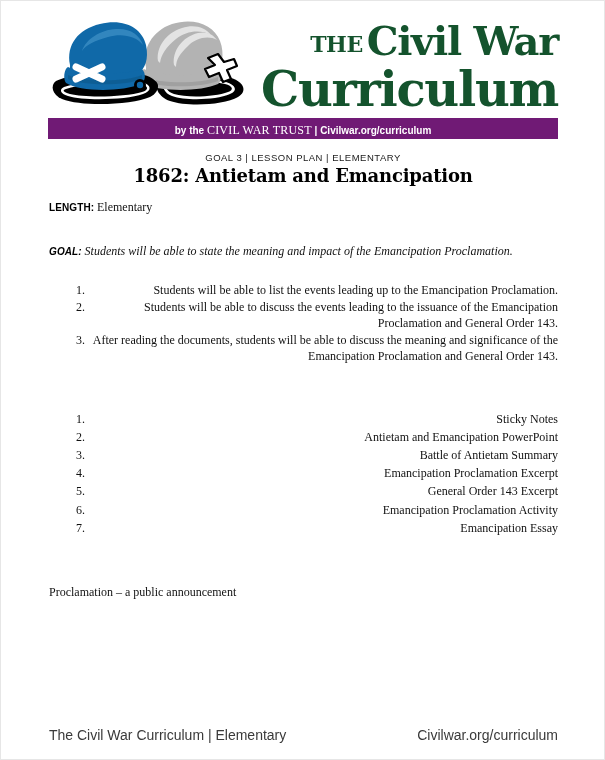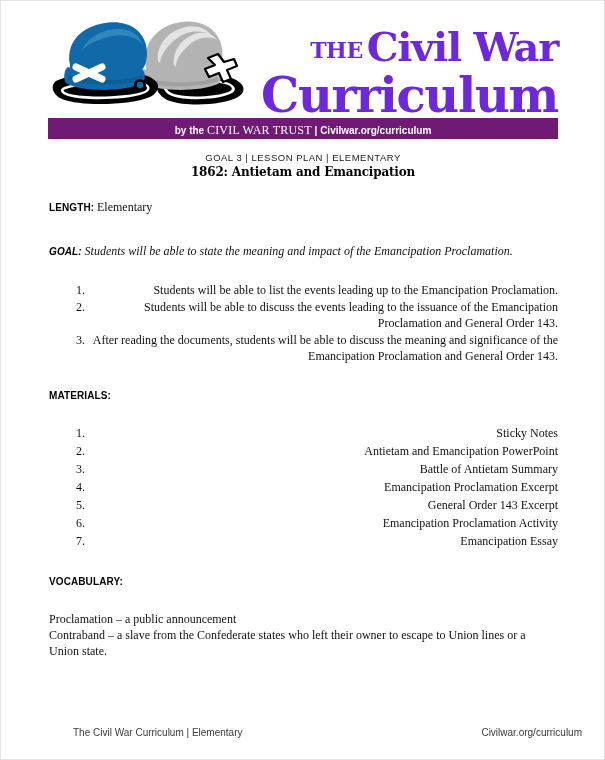--- a/index.html
+++ b/index.html
@@ -32,24 +32,24 @@
   .logo-art {
     position: absolute;
     left: 0;
     top: 0;
     width: 210px;
     height: 100px;
   }
   .wordmark {
     position: absolute;
     left: 210px;
-    top: 12px;
+    top: 6px;
     width: 300px;
     height: 90px;
-    color: #6d28d9;
+    color: #14532d;
     font-family: "DejaVu Serif", serif;
     text-align: right;
   }
   .wm-line1 {
     display: block;
     white-space: nowrap;
     line-height: 1;
     height: 44px;
   }
   .wm-the {
@@ -111,21 +111,21 @@
     color: #1a1a1a;
   }
   .doc-title {
     position: absolute;
     left: 47px;
     top: 164px;
     width: 510px;
     text-align: center;
     font-family: "DejaVu Serif", serif;
     font-weight: bold;
-    font-size: 12px;
+    font-size: 18px;
     color: #000000;
     letter-spacing: -0.2px;
   }
 
   
   .body-wrap {
     position: absolute;
     left: 48px;
     top: 198px;
     width: 509px;
@@ -188,25 +188,24 @@
   }
   .vocab-block div { margin: 0; }
 
   
   .footer {
     position: absolute;
     left: 48px;
     top: 726px;
     width: 509px;
     font-family: "Liberation Sans", sans-serif;
-    font-size: 10px;
+    font-size: 14px;
     color: #3a3a3a;
     display: flex;
     justify-content: space-between;
-    margin-left: 24px;
   }
 
   .sec-gap-1 { height: 24px; }
 </style>
 </head>
 <body>
 
 <div class="page">
 
   <div class="logo-block">
@@ -289,41 +288,34 @@
     </p>
 
     <ol class="doc-list">
       <li>Students will be able to list the events leading up to the Emancipation Proclamation.</li>
       <li>Students will be able to discuss the events leading to the issuance of the Emancipation Proclamation and General Order 143.</li>
       <li>After reading the documents, students will be able to discuss the meaning and significance of the Emancipation Proclamation and General Order 143.</li>
     </ol>
 
     <div class="sec-gap-1"></div>
 
-    <p class="section-head">
-      <span class="lbl">MATERIALS:</span>
-    </p>
     <ol class="doc-list materials">
       <li>Sticky Notes</li>
       <li>Antietam and Emancipation PowerPoint</li>
       <li>Battle of Antietam Summary</li>
       <li>Emancipation Proclamation Excerpt</li>
       <li>General Order 143 Excerpt</li>
       <li>Emancipation Proclamation Activity</li>
       <li>Emancipation Essay</li>
     </ol>
 
     <div class="sec-gap-1"></div>
 
-    <p class="section-head">
-      <span class="lbl">VOCABULARY:</span>
-    </p>
     <div class="vocab-block">
       <div>Proclamation – a public announcement</div>
-      <div>Contraband – a slave from the Confederate states who left their owner to escape to Union lines or a Union state.</div>
     </div>
   </div>
 
   <div class="footer">
     <span>The Civil War Curriculum | Elementary</span>
     <span>Civilwar.org/curriculum</span>
   </div>
 
 </div>
 

